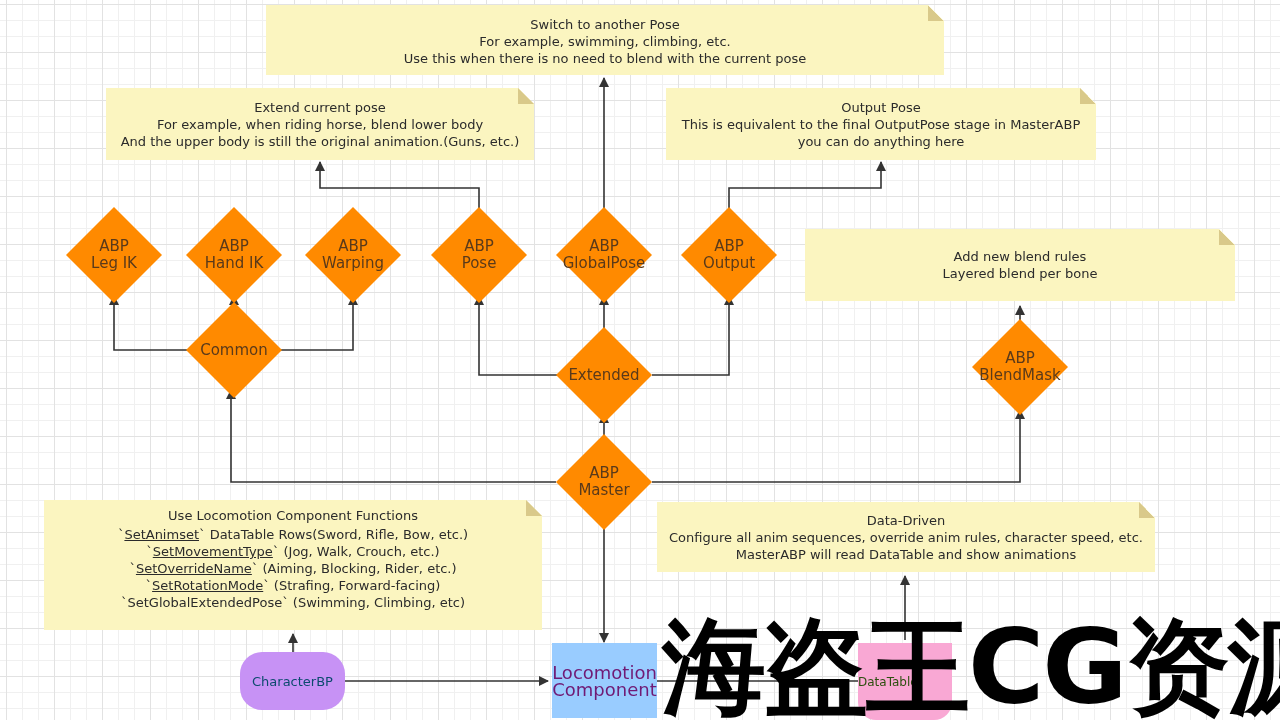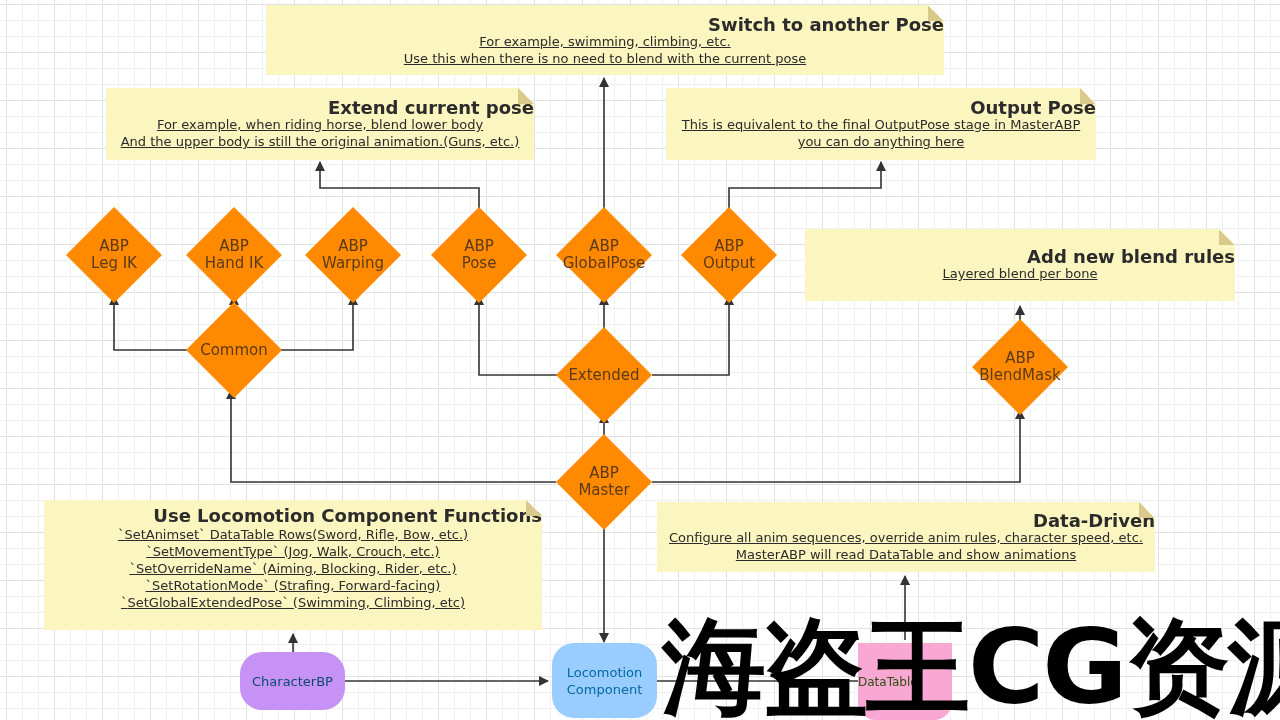--- a/index.html
+++ b/index.html
@@ -20,45 +20,45 @@
     position: absolute; background: #fbf5c0; color: #2b2b2b;
     text-align: center; box-sizing: border-box;
     box-shadow: 0 0 0 1px rgba(230,220,150,0.35);
     clip-path: polygon(0 0, calc(100% - 16px) 0, 100% 16px, 100% 100%, 0 100%);
     font-size: 13px; line-height: 17px;
   }
   .note .fold {
     position: absolute; right: 0; top: 0; width: 16px; height: 16px;
     background: linear-gradient(225deg, transparent 50%, #d9c98a 50%);
   }
-  .note .title { font-weight: bold; font-size: 18px; text-align: right; }
-  .note .line { white-space: nowrap; text-decoration: underline; }
+  .note .title { font-weight: normal; font-size: 13px; }
+  .note .line { white-space: nowrap; }
   .note .fn { text-decoration: underline; }
   .diamond {
     position: absolute; width: 96px; height: 96px;
     display: flex; align-items: center; justify-content: center;
   }
   .diamond::before {
     content: ""; position: absolute; left: 0; top: 0; width: 100%; height: 100%;
     background: #ff8a00;
     clip-path: polygon(50% 0, 100% 50%, 50% 100%, 0 50%);
     z-index: 0;
   }
   .diamond .lbl {
     position: relative; z-index: 1; color: #5a3a1a; font-size: 15px;
     text-align: center; line-height: 17px; white-space: nowrap;
   }
   .rounded {
     position: absolute; background: #c792f5; color: #0c4a6e; border-radius: 22px;
     display: flex; align-items: center; justify-content: center; font-size: 13px;
   }
   .box {
-    position: absolute; background: #99ccff; color: #0369a1;
+    position: absolute; background: #99ccff; color: #701a75;
     display: flex; align-items: center; justify-content: center; text-align: center;
-    font-size: 13px; line-height: 17px; border-radius: 22px;
+    font-size: 18px; line-height: 17px;
   }
   .green {
     position: absolute; background: #f9a8d4; color: #2d4f10; border-radius: 0 0 18px 18px;
     display: flex; align-items: center; justify-content: flex-start; font-size: 12px;
   }
   .watermark {
     position: absolute; left: 662px; top: 612px; font-size: 104px; font-weight: bold;
     color: #000; letter-spacing: -2px; line-height: 110px; white-space: nowrap;
     font-family: "DejaVu Sans", sans-serif;
   }

